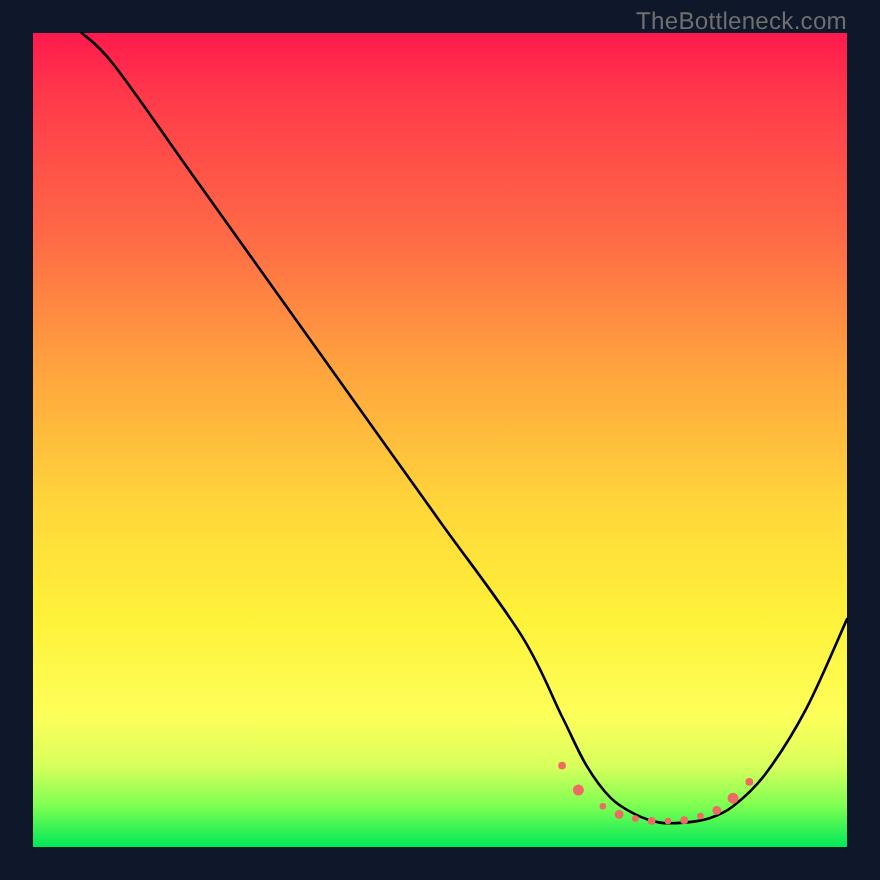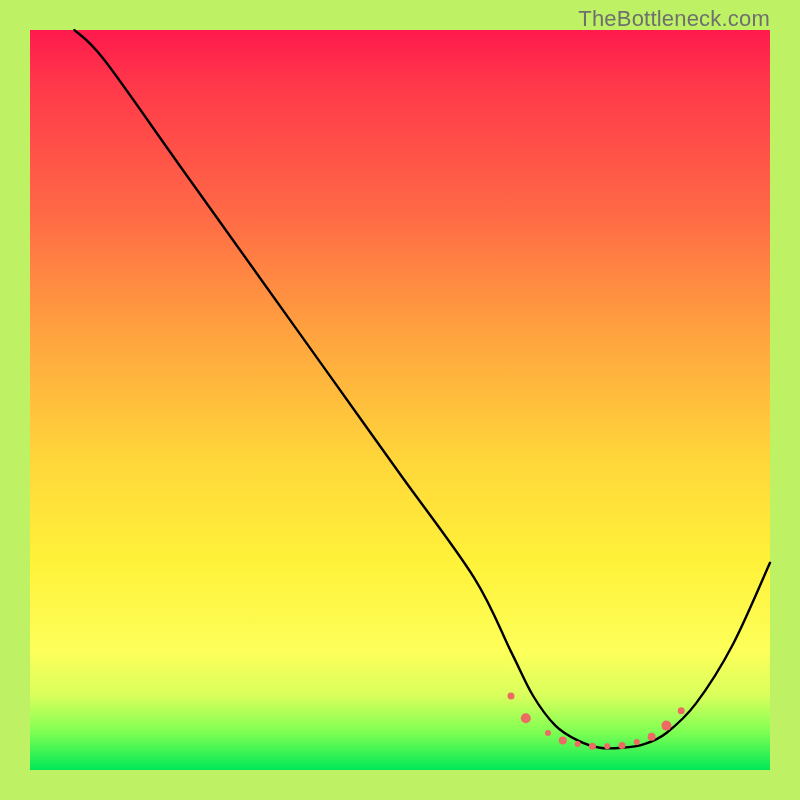--- a/index.html
+++ b/index.html
@@ -8,21 +8,21 @@
     width: 800px;
     height: 800px;
     background: #000;
     overflow: hidden;
     font-family: Arial, Helvetica, sans-serif;
   }
   .chart-wrap {
     position: relative;
     width: 800px;
     height: 800px;
-    background: #bef264;
+    background: #0f172a;
   }
   .plot-area {
     position: absolute;
     left: 30px;
     top: 30px;
     width: 740px;
     height: 740px;
     
     background: linear-gradient(
       to bottom,

